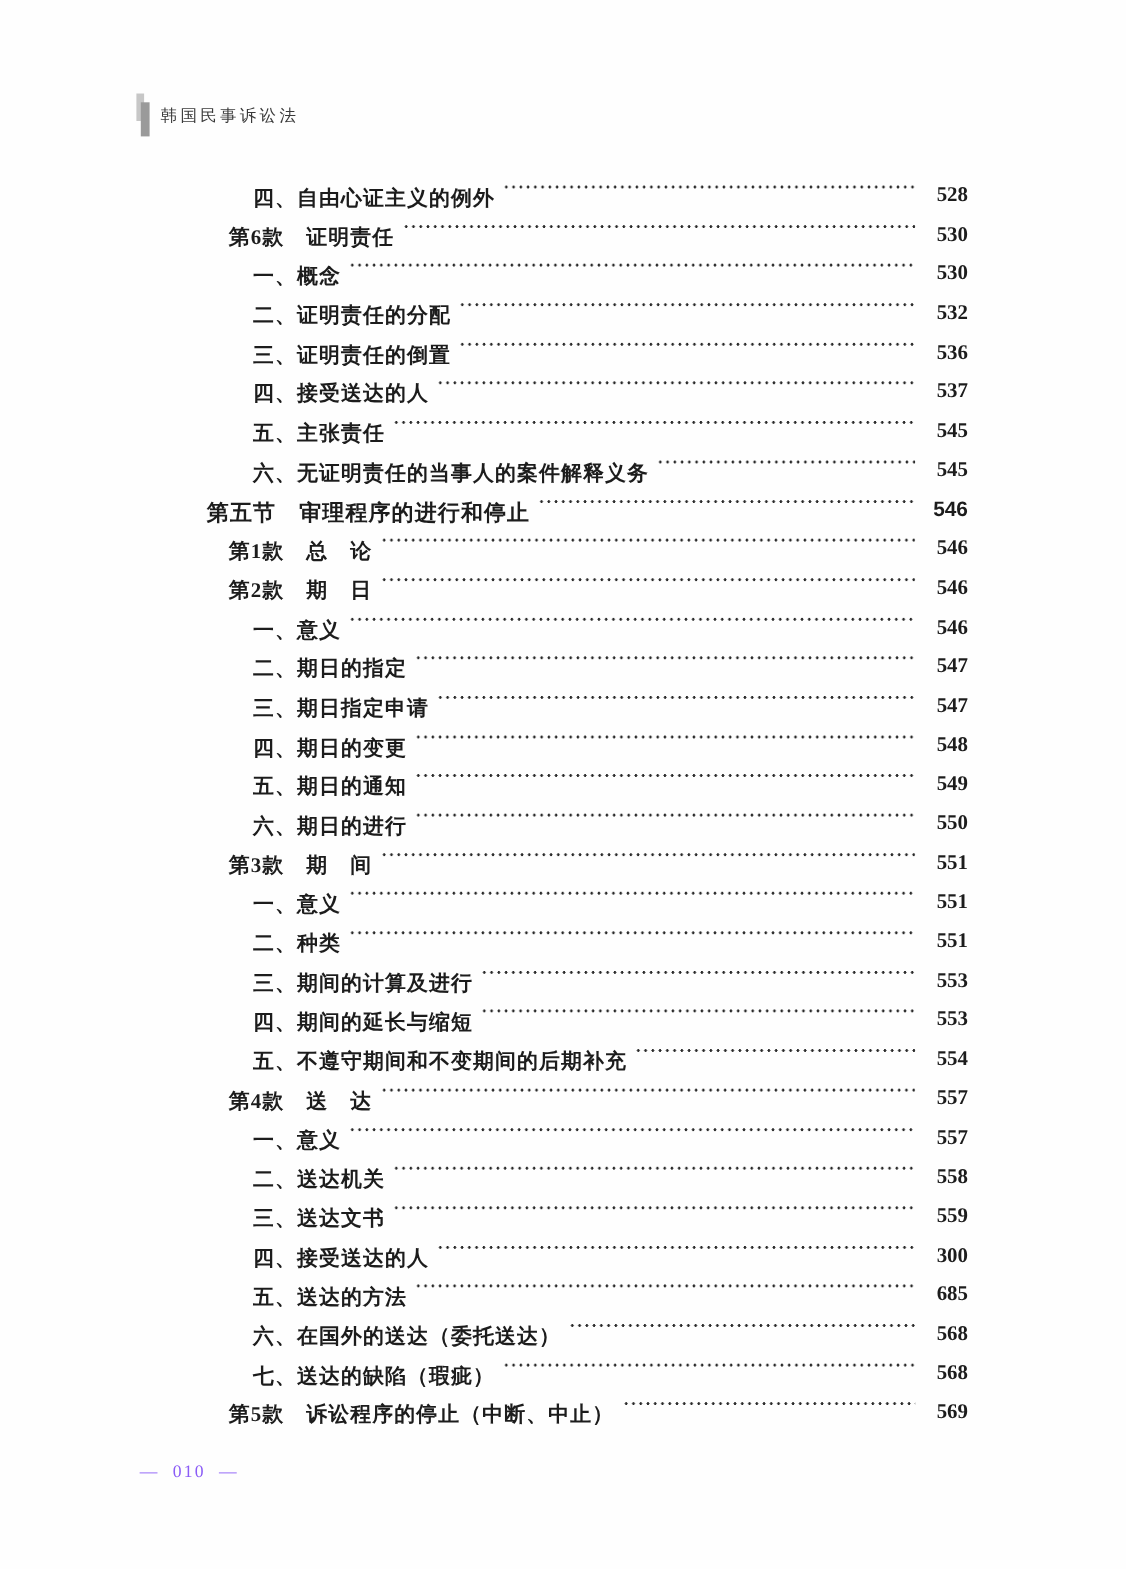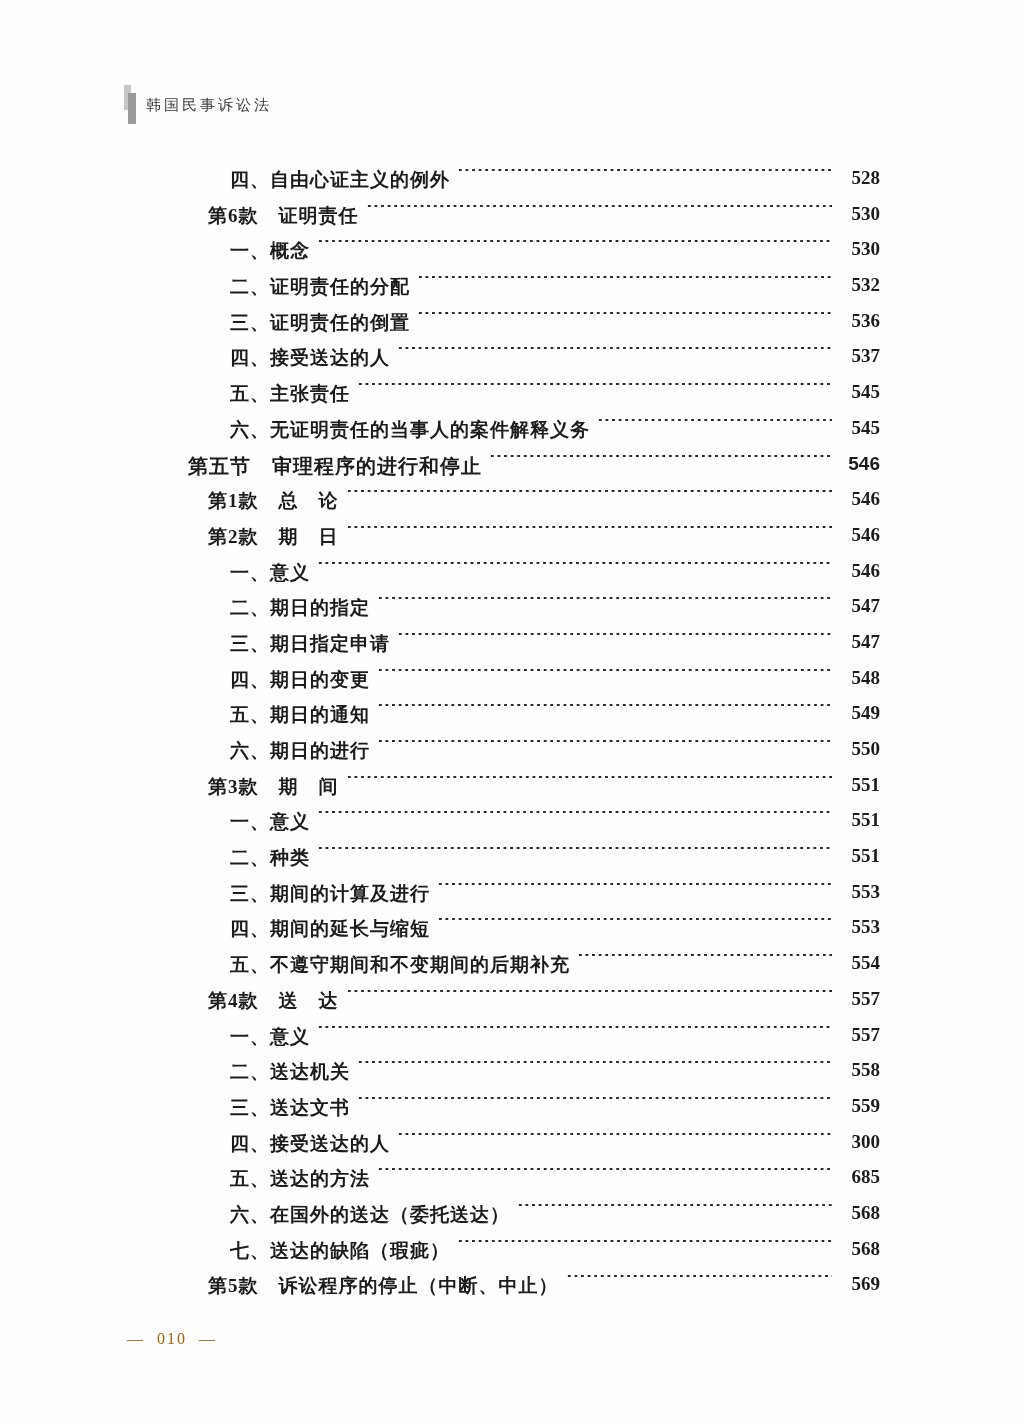--- a/index.html
+++ b/index.html
@@ -100,21 +100,21 @@
 
   
   .page-footer {
     position: absolute;
     left: 127px;
     top: 1330px;
   }
   .folio {
     font-size: 16px;
     letter-spacing: 2px;
-    color: #a16207;
+    color: #8b5cf6;
     white-space: pre;
   }
 </style>
 </head>
 <body>
 
 <div class="page">
 
   <div class="page-header">
     <span class="hdr-bar">

